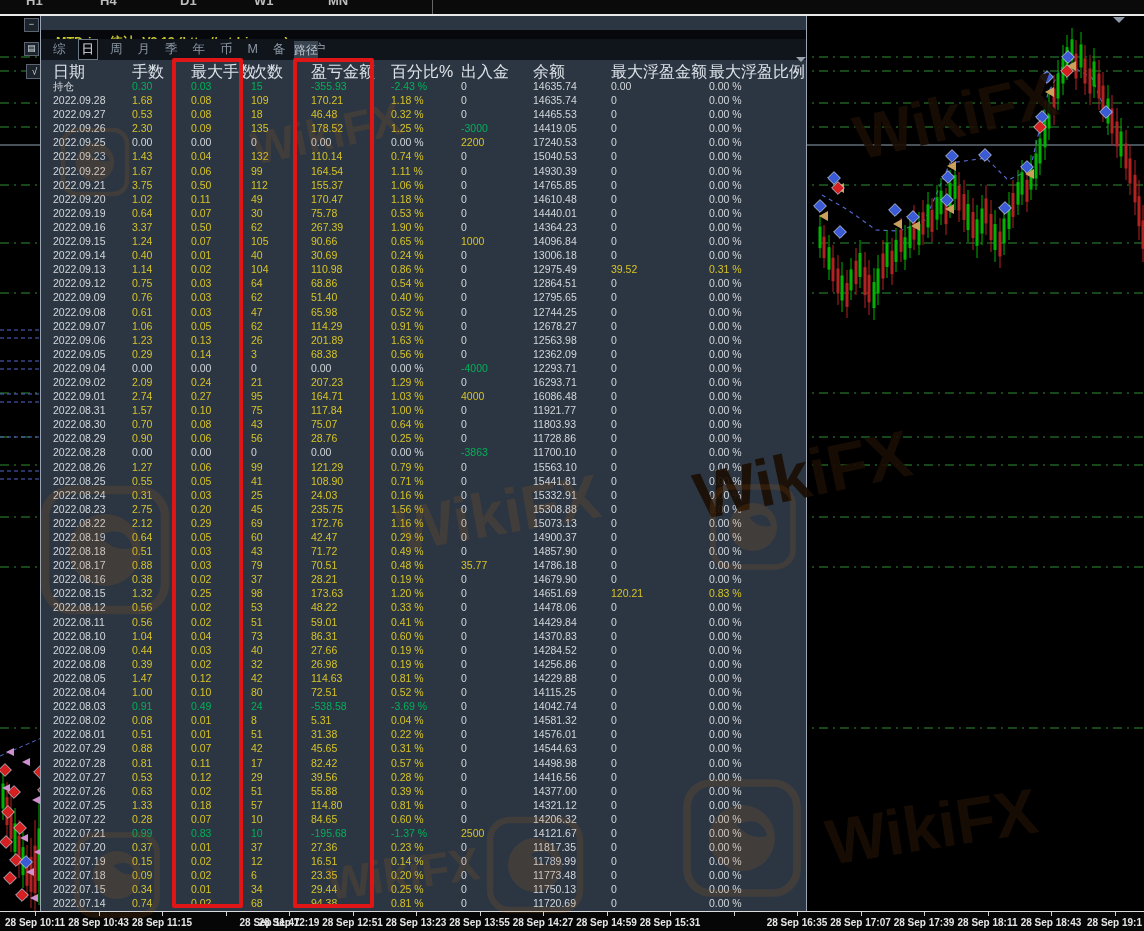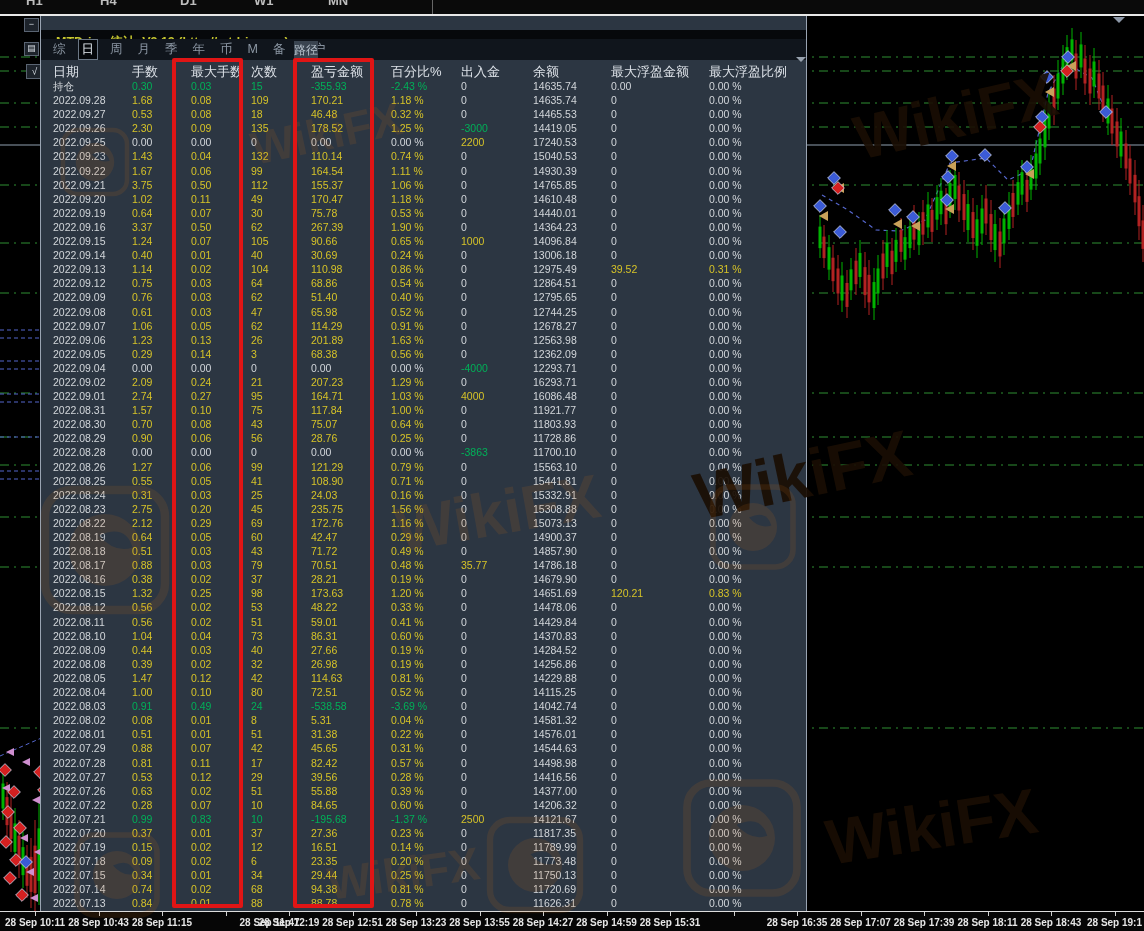--- a/index.html
+++ b/index.html
@@ -24,21 +24,21 @@
   .title-text{position:absolute;left:15px;top:4px;font-size:12.5px;font-weight:bold;color:#c6c630;white-space:nowrap;}
   .tabs-row{position:absolute;left:0;top:23px;width:100%;height:21px;background:#10151c;}
   .tab{display:inline-block;margin-left:9px;font-size:12.5px;color:#8d98a5;padding:1px 3px;}
   .tab.sel{background:#05070a;border:1px solid #6b7785;color:#e3e8ee;}
   .path-btn{position:absolute;left:253px;top:2px;background:#3a4450;color:#b6c0cb;font-size:12px;
             padding:1px 0;}
   .tbl-head{position:absolute;left:12px;top:46px;height:17px;white-space:nowrap;}
   .tbl-rows{position:absolute;left:12px;top:63px;width:748px;height:832px;overflow:hidden;}
   .row{height:14.1px;line-height:14.1px;white-space:nowrap;}
   .cell{display:inline-block;vertical-align:top;overflow:visible;font-size:10.5px;}
-  .hcell{display:inline-block;font-size:13px;color:#dde2e8;}
+  .hcell{display:inline-block;font-size:16px;color:#dde2e8;}
   .c0{width:79px;} .c1{width:59px;} .c2{width:60px;} .c3{width:60px;} .c4{width:80px;}
   .c5{width:70px;} .c6{width:72px;} .c7{width:78px;} .c8{width:98px;} .c9{width:80px;}
   .cw{color:#d2d6da;} .cy{color:#d6c328;} .cg{color:#00b058;}
   .panel-caret{position:absolute;left:755px;top:41px;width:0;height:0;
                border-left:5px solid transparent;border-right:5px solid transparent;border-top:5px solid #98a2ae;}
   
   .axis-bar{position:absolute;left:0;top:911px;width:1144px;height:20px;background:#060606;
             border-top:1px solid #dcdcdc;z-index:3;box-sizing:content-box;}
   .axis-tick{position:absolute;top:0;width:1px;height:4px;background:#cfcfcf;}
   .axis-label{position:absolute;top:5px;transform:translateX(-50%);font-size:10px;font-weight:bold;
@@ -363,20 +363,21 @@
         <div class="row"><span class="cell c0 cw">2022.08.08</span><span class="cell c1 cy">0.39</span><span class="cell c2 cy">0.02</span><span class="cell c3 cy">32</span><span class="cell c4 cy">26.98</span><span class="cell c5 cy">0.19 %</span><span class="cell c6 cw">0</span><span class="cell c7 cw">14256.86</span><span class="cell c8 cw">0</span><span class="cell c9 cw">0.00 %</span></div>
         <div class="row"><span class="cell c0 cw">2022.08.05</span><span class="cell c1 cy">1.47</span><span class="cell c2 cy">0.12</span><span class="cell c3 cy">42</span><span class="cell c4 cy">114.63</span><span class="cell c5 cy">0.81 %</span><span class="cell c6 cw">0</span><span class="cell c7 cw">14229.88</span><span class="cell c8 cw">0</span><span class="cell c9 cw">0.00 %</span></div>
         <div class="row"><span class="cell c0 cw">2022.08.04</span><span class="cell c1 cy">1.00</span><span class="cell c2 cy">0.10</span><span class="cell c3 cy">80</span><span class="cell c4 cy">72.51</span><span class="cell c5 cy">0.52 %</span><span class="cell c6 cw">0</span><span class="cell c7 cw">14115.25</span><span class="cell c8 cw">0</span><span class="cell c9 cw">0.00 %</span></div>
         <div class="row"><span class="cell c0 cw">2022.08.03</span><span class="cell c1 cg">0.91</span><span class="cell c2 cg">0.49</span><span class="cell c3 cg">24</span><span class="cell c4 cg">-538.58</span><span class="cell c5 cg">-3.69 %</span><span class="cell c6 cw">0</span><span class="cell c7 cw">14042.74</span><span class="cell c8 cw">0</span><span class="cell c9 cw">0.00 %</span></div>
         <div class="row"><span class="cell c0 cw">2022.08.02</span><span class="cell c1 cy">0.08</span><span class="cell c2 cy">0.01</span><span class="cell c3 cy">8</span><span class="cell c4 cy">5.31</span><span class="cell c5 cy">0.04 %</span><span class="cell c6 cw">0</span><span class="cell c7 cw">14581.32</span><span class="cell c8 cw">0</span><span class="cell c9 cw">0.00 %</span></div>
         <div class="row"><span class="cell c0 cw">2022.08.01</span><span class="cell c1 cy">0.51</span><span class="cell c2 cy">0.01</span><span class="cell c3 cy">51</span><span class="cell c4 cy">31.38</span><span class="cell c5 cy">0.22 %</span><span class="cell c6 cw">0</span><span class="cell c7 cw">14576.01</span><span class="cell c8 cw">0</span><span class="cell c9 cw">0.00 %</span></div>
         <div class="row"><span class="cell c0 cw">2022.07.29</span><span class="cell c1 cy">0.88</span><span class="cell c2 cy">0.07</span><span class="cell c3 cy">42</span><span class="cell c4 cy">45.65</span><span class="cell c5 cy">0.31 %</span><span class="cell c6 cw">0</span><span class="cell c7 cw">14544.63</span><span class="cell c8 cw">0</span><span class="cell c9 cw">0.00 %</span></div>
         <div class="row"><span class="cell c0 cw">2022.07.28</span><span class="cell c1 cy">0.81</span><span class="cell c2 cy">0.11</span><span class="cell c3 cy">17</span><span class="cell c4 cy">82.42</span><span class="cell c5 cy">0.57 %</span><span class="cell c6 cw">0</span><span class="cell c7 cw">14498.98</span><span class="cell c8 cw">0</span><span class="cell c9 cw">0.00 %</span></div>
         <div class="row"><span class="cell c0 cw">2022.07.27</span><span class="cell c1 cy">0.53</span><span class="cell c2 cy">0.12</span><span class="cell c3 cy">29</span><span class="cell c4 cy">39.56</span><span class="cell c5 cy">0.28 %</span><span class="cell c6 cw">0</span><span class="cell c7 cw">14416.56</span><span class="cell c8 cw">0</span><span class="cell c9 cw">0.00 %</span></div>
         <div class="row"><span class="cell c0 cw">2022.07.26</span><span class="cell c1 cy">0.63</span><span class="cell c2 cy">0.02</span><span class="cell c3 cy">51</span><span class="cell c4 cy">55.88</span><span class="cell c5 cy">0.39 %</span><span class="cell c6 cw">0</span><span class="cell c7 cw">14377.00</span><span class="cell c8 cw">0</span><span class="cell c9 cw">0.00 %</span></div>
+        <div class="row"><span class="cell c0 cw">2022.07.25</span><span class="cell c1 cy">1.33</span><span class="cell c2 cy">0.18</span><span class="cell c3 cy">57</span><span class="cell c4 cy">114.80</span><span class="cell c5 cy">0.81 %</span><span class="cell c6 cw">0</span><span class="cell c7 cw">14321.12</span><span class="cell c8 cw">0</span><span class="cell c9 cw">0.00 %</span></div>
         <div class="row"><span class="cell c0 cw">2022.07.22</span><span class="cell c1 cy">0.28</span><span class="cell c2 cy">0.07</span><span class="cell c3 cy">10</span><span class="cell c4 cy">84.65</span><span class="cell c5 cy">0.60 %</span><span class="cell c6 cw">0</span><span class="cell c7 cw">14206.32</span><span class="cell c8 cw">0</span><span class="cell c9 cw">0.00 %</span></div>
         <div class="row"><span class="cell c0 cw">2022.07.21</span><span class="cell c1 cg">0.99</span><span class="cell c2 cg">0.83</span><span class="cell c3 cg">10</span><span class="cell c4 cg">-195.68</span><span class="cell c5 cg">-1.37 %</span><span class="cell c6 cy">2500</span><span class="cell c7 cw">14121.67</span><span class="cell c8 cw">0</span><span class="cell c9 cw">0.00 %</span></div>
         <div class="row"><span class="cell c0 cw">2022.07.20</span><span class="cell c1 cy">0.37</span><span class="cell c2 cy">0.01</span><span class="cell c3 cy">37</span><span class="cell c4 cy">27.36</span><span class="cell c5 cy">0.23 %</span><span class="cell c6 cw">0</span><span class="cell c7 cw">11817.35</span><span class="cell c8 cw">0</span><span class="cell c9 cw">0.00 %</span></div>
         <div class="row"><span class="cell c0 cw">2022.07.19</span><span class="cell c1 cy">0.15</span><span class="cell c2 cy">0.02</span><span class="cell c3 cy">12</span><span class="cell c4 cy">16.51</span><span class="cell c5 cy">0.14 %</span><span class="cell c6 cw">0</span><span class="cell c7 cw">11789.99</span><span class="cell c8 cw">0</span><span class="cell c9 cw">0.00 %</span></div>
         <div class="row"><span class="cell c0 cw">2022.07.18</span><span class="cell c1 cy">0.09</span><span class="cell c2 cy">0.02</span><span class="cell c3 cy">6</span><span class="cell c4 cy">23.35</span><span class="cell c5 cy">0.20 %</span><span class="cell c6 cw">0</span><span class="cell c7 cw">11773.48</span><span class="cell c8 cw">0</span><span class="cell c9 cw">0.00 %</span></div>
         <div class="row"><span class="cell c0 cw">2022.07.15</span><span class="cell c1 cy">0.34</span><span class="cell c2 cy">0.01</span><span class="cell c3 cy">34</span><span class="cell c4 cy">29.44</span><span class="cell c5 cy">0.25 %</span><span class="cell c6 cw">0</span><span class="cell c7 cw">11750.13</span><span class="cell c8 cw">0</span><span class="cell c9 cw">0.00 %</span></div>
         <div class="row"><span class="cell c0 cw">2022.07.14</span><span class="cell c1 cy">0.74</span><span class="cell c2 cy">0.02</span><span class="cell c3 cy">68</span><span class="cell c4 cy">94.38</span><span class="cell c5 cy">0.81 %</span><span class="cell c6 cw">0</span><span class="cell c7 cw">11720.69</span><span class="cell c8 cw">0</span><span class="cell c9 cw">0.00 %</span></div>
         <div class="row"><span class="cell c0 cw">2022.07.13</span><span class="cell c1 cy">0.84</span><span class="cell c2 cy">0.01</span><span class="cell c3 cy">88</span><span class="cell c4 cy">88.78</span><span class="cell c5 cy">0.78 %</span><span class="cell c6 cw">0</span><span class="cell c7 cw">11626.31</span><span class="cell c8 cw">0</span><span class="cell c9 cw">0.00 %</span></div>
       </div>
     <div class="panel-caret"></div>

